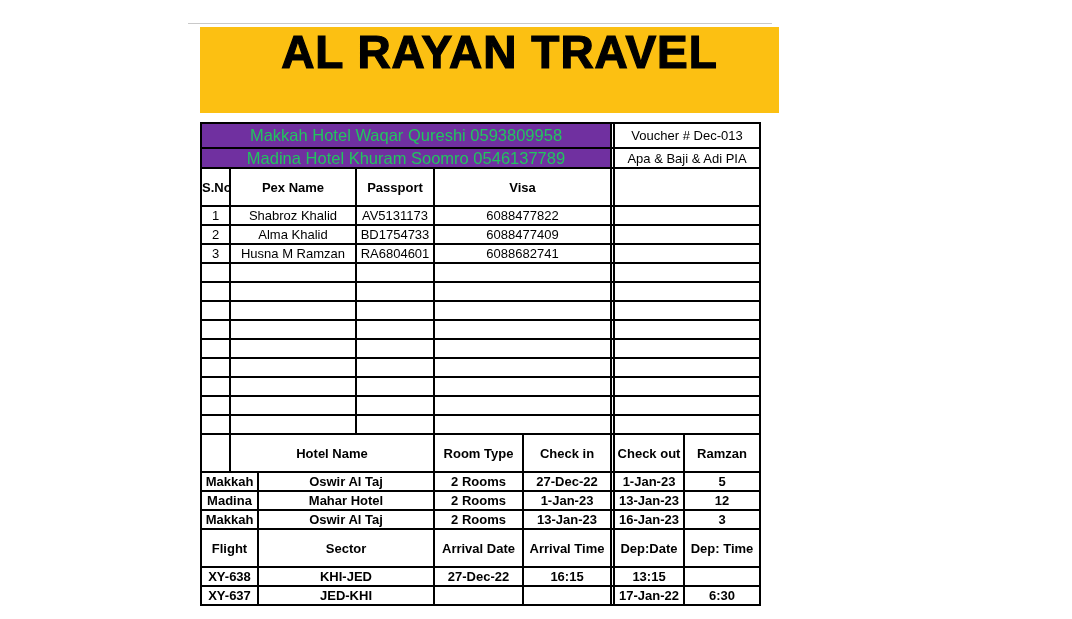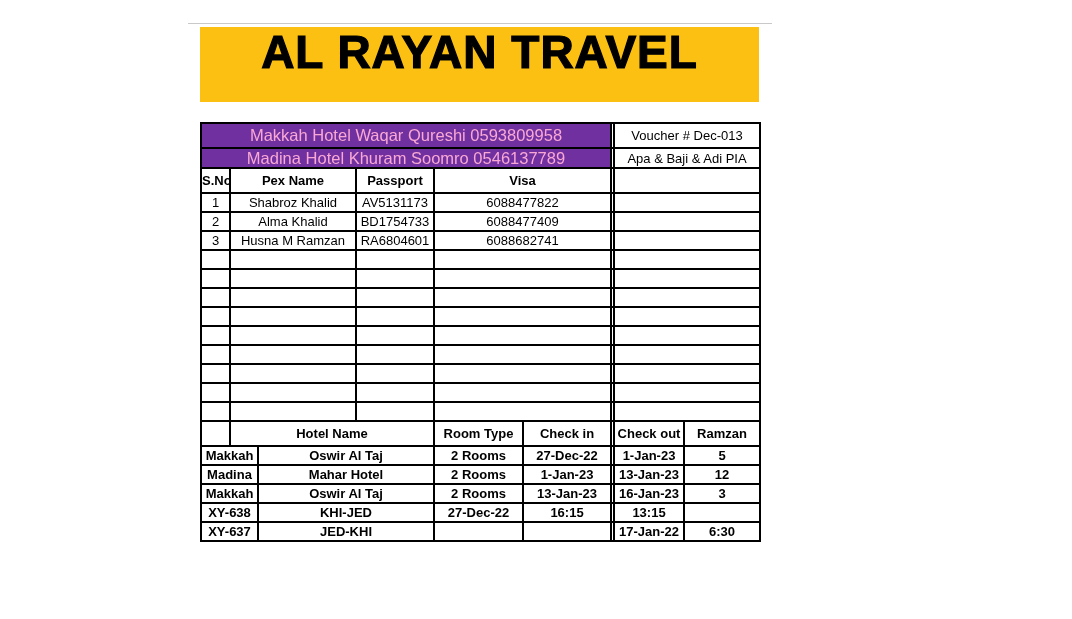--- a/index.html
+++ b/index.html
@@ -4,41 +4,41 @@
 <style>
   html,body{margin:0;padding:0;}
   body{
     width:1072px;height:619px;background:#ffffff;position:relative;overflow:hidden;
     font-family:"Liberation Sans",sans-serif;color:#000;
   }
   .page-line{
     position:absolute;left:188px;top:23px;width:584px;height:1px;background:#c9c9c9;
   }
   .banner{
-    position:absolute;left:200px;top:27px;width:559px;height:75px;
+    position:absolute;left:200px;top:27px;width:559px;height:86px;
     background:var(--banner,#FCC012);
-    display:flex;justify-content:center;align-items:flex-start;
+    display:flex;justify-content:center;align-items:flex-start;padding-left:20px;
   }
   .banner .title{
     font-size:46px;font-weight:bold;letter-spacing:1px;line-height:44px;
     -webkit-text-stroke:1.2px #000;padding-top:3px;white-space:nowrap;
   }
   table.sheet{
     position:absolute;left:200px;top:122px;width:559px;
     border-collapse:collapse;table-layout:fixed;
     font-size:13px;line-height:1;
   }
   table.sheet td{
     border:2px solid #000;text-align:center;vertical-align:middle;
     overflow:hidden;white-space:nowrap;padding:0;
   }
   td.gap{border:none;background:#fff;}
-  tr.h25{height:25px;} tr.h24{height:20px;} tr.h21{height:25px;} tr.h19{height:19px;}
+  tr.h25{height:25px;} tr.h24{height:20px;} tr.h21{height:38px;} tr.h19{height:19px;}
   td.purple{
-    background:var(--bar,#7030A0);color:#f9a8d4;font-size:16.5px;
+    background:var(--bar,#7030A0);color:#22c55e;font-size:16.5px;
   }
   td.note{font-size:13px;border-radius:9px;}
   td.hdr{font-weight:bold;}
   td.bold{font-weight:bold;border-radius:7px;}
   td.al{text-align:left;padding-left:3px;}
   td.ar{text-align:right;padding-right:2px;}
 </style>
 </head>
 <body style="--banner: #FCC012; --bar: #7030A0;">
 
@@ -211,20 +211,29 @@
   <tr class="h19">
     <td class="bold" colspan="2">Makkah</td>
     <td class="bold" colspan="2">Oswir Al Taj</td>
     <td class="bold">2 Rooms</td>
     <td class="bold">13-Jan-23</td>
     <td class="gap"></td>
     <td class="bold">16-Jan-23</td>
     <td class="bold">3</td>
   </tr>
 
+  <tr class="h21">
+    <td class="hdr" colspan="2">Flight</td>
+    <td class="hdr" colspan="2">Sector</td>
+    <td class="hdr">Arrival Date</td>
+    <td class="hdr">Arrival Time</td>
+    <td class="gap"></td>
+    <td class="hdr">Dep:Date</td>
+    <td class="hdr">Dep: Time</td>
+  </tr>
 
   <tr class="h19">
     <td class="bold" colspan="2">XY-638</td>
     <td class="bold" colspan="2">KHI-JED</td>
     <td class="bold">27-Dec-22</td>
     <td class="bold">16:15</td>
     <td class="gap"></td>
     <td class="bold ar">13:15</td>
     <td class="bold"></td>
   </tr>

